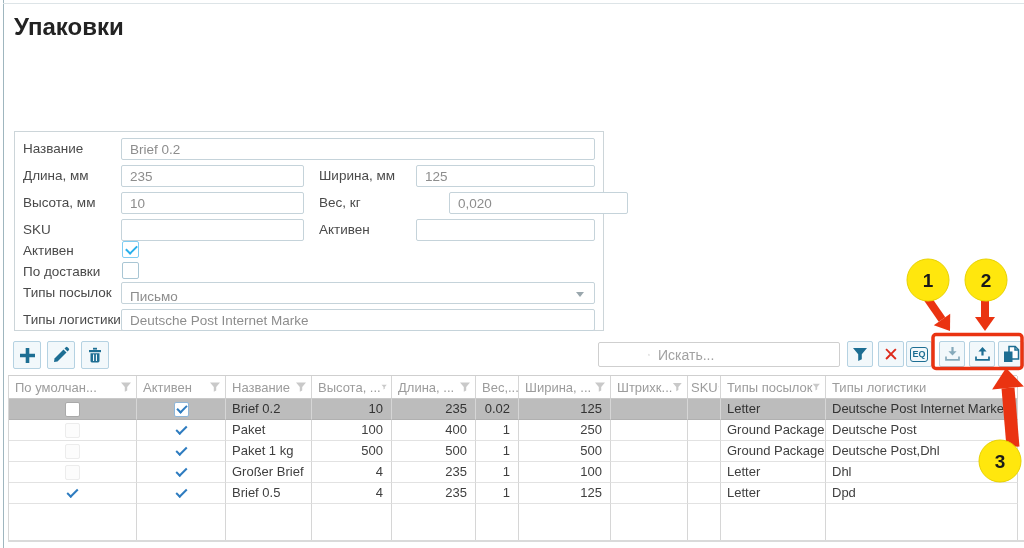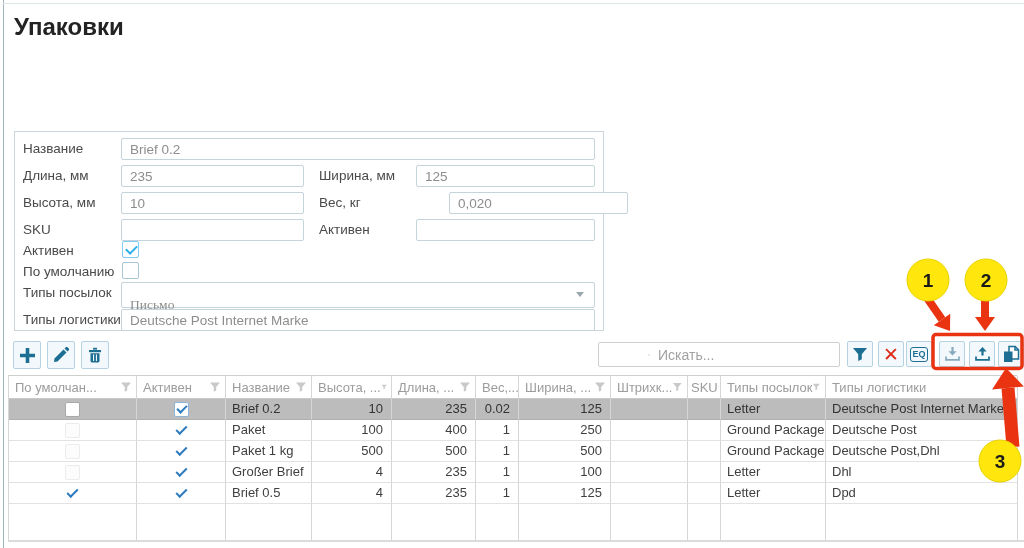--- a/index.html
+++ b/index.html
@@ -21,21 +21,21 @@
   .f-label { position:absolute; left:8px; font-size:13.5px; color:#4a4a4a; line-height:22px; }
   .f-input { position:absolute; height:22px; border:1px solid #c5d3da; border-radius:2px;
     background:#fff; color:#8d8d8d; font-size:13.5px; padding:0 8px;
     font-family:"Liberation Sans","DejaVu Sans",sans-serif; outline:none; }
   .cb { position:absolute; width:17px; height:17px; border:1px solid #a9c6d4;
     border-radius:2px; background:#fff; }
   .cb.checked { border-color:#7fcdf2; }
   .cb.checked::after { content:""; position:absolute; left:3px; top:3px; width:9px; height:5px;
     border-left:2px solid #29b0ec; border-bottom:2px solid #29b0ec; transform:rotate(-45deg); }
   .dropdown { position:absolute; height:22px; border:1px solid #c5d3da; border-radius:2px;
-    background:#fff; color:#8d8d8d; font-size:13.5px; line-height:20px; padding:12px 8px;font-family:Liberation Serif, serif; }
+    background:#fff; color:#8d8d8d; font-size:13.5px; line-height:20px; padding:4px 8px; }
   .dd-arrow { position:absolute; right:10px; top:9px; width:0; height:0;
     border-left:4px solid transparent; border-right:4px solid transparent;
     border-top:5px solid #9aa7ad; }
 
   
   .tbtn { position:absolute; width:28px; height:28px; border:1px solid #b5d2e2;
     border-radius:2px; background:#f2f8fb; display:flex; align-items:center; justify-content:center; }
   .tbtn.small { width:26px; height:26px; }
   .search-box { position:absolute; left:598px; top:342px; width:242px; height:25px;
     border:1px solid #cfcfcf; border-radius:2px; background:#fff; display:flex; align-items:center;padding-left:40px; }
@@ -98,21 +98,21 @@
   <input class="f-input" style="left: 401px; top: 60px; width: 179px; margin-left: 33px;" readonly="" value="0,020">
 
   <span class="f-label" style="top:87px">SKU</span>
   <input class="f-input" style="left: 106px; top: 87px; width: 183px;" readonly="" value="">
   <span class="f-label" style="left:304px; top:87px">Активен</span>
   <input class="f-input" style="left: 401px; top: 87px; width: 179px;" readonly="" value="">
 
   <span class="f-label" style="top:108px">Активен</span>
   <span class="cb checked" style="left:107px; top:109px"></span>
 
-  <span class="f-label" style="top:129px">По умолчанию</span>
+  <span class="f-label" style="top:129px">По доставки</span>
   <span class="cb" style="left:107px; top:130px"></span>
 
   <span class="f-label" style="top:150px">Типы посылок</span>
   <div class="dropdown" style="left:106px; top:150px; width:474px">
     <span>Письмо</span>
     <span class="dd-arrow"></span>
   </div>
 
   <span class="f-label" style="top:177px">Типы логистики</span>
   <input class="f-input" style="left: 106px; top: 177px; width: 474px;" readonly="" value="Deutsche Post Internet Marke">

